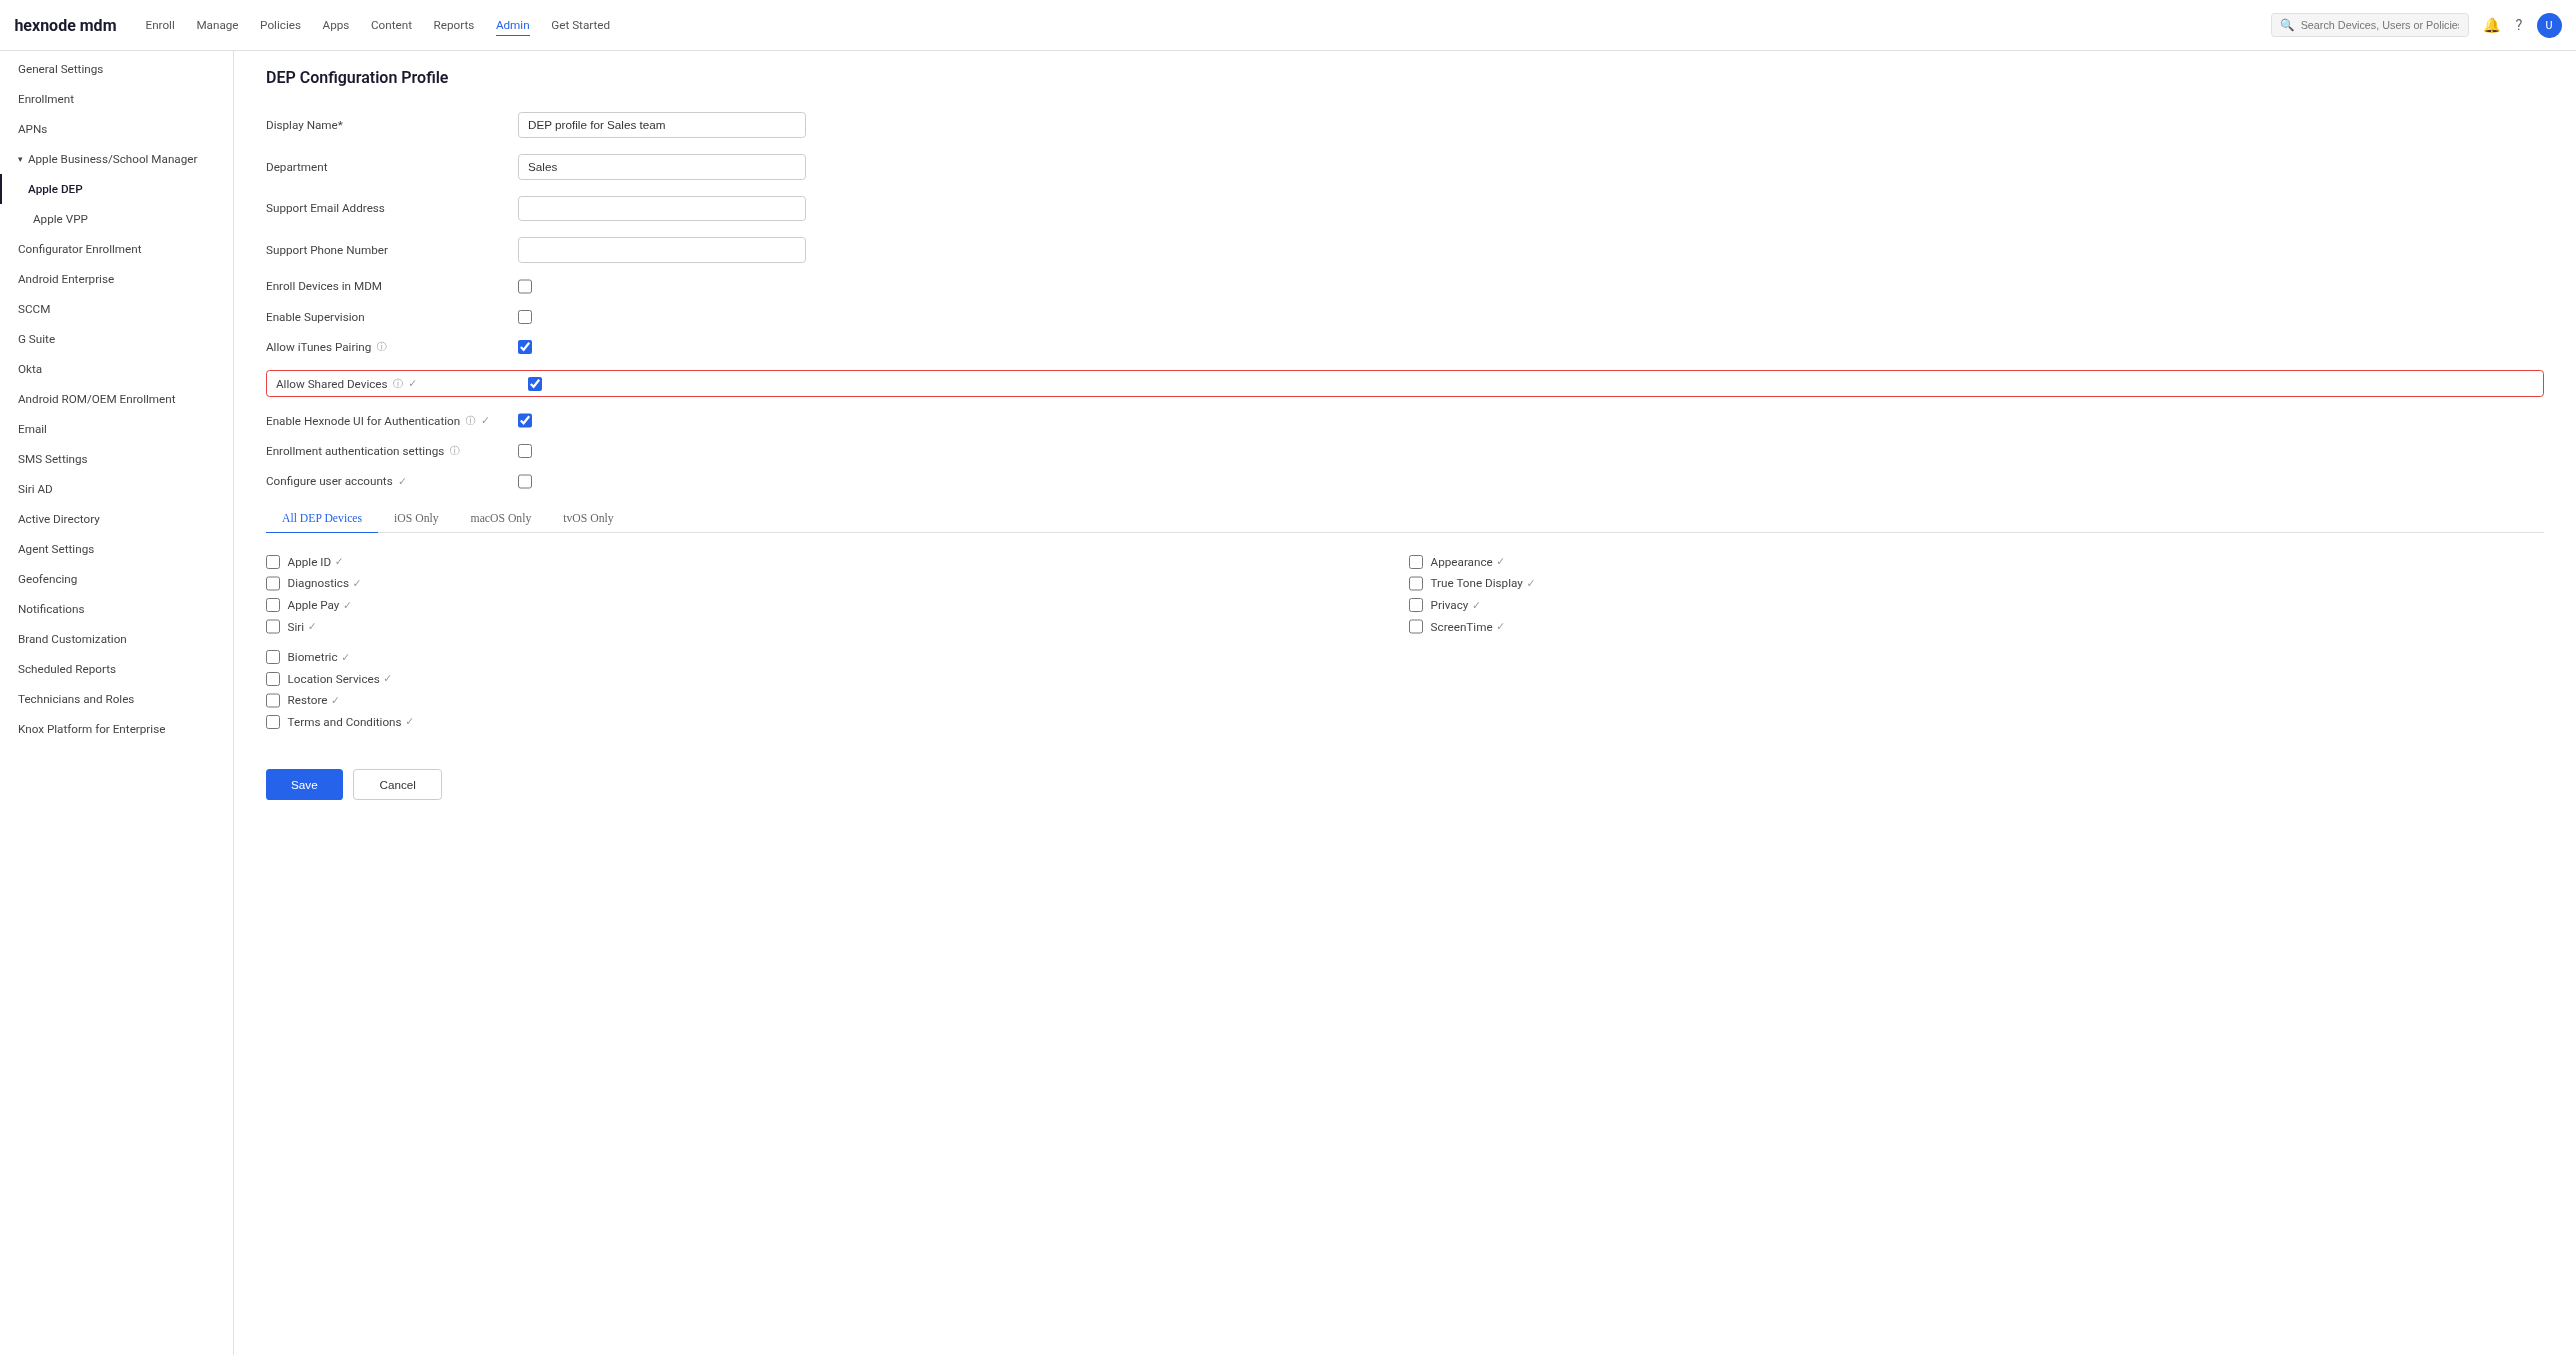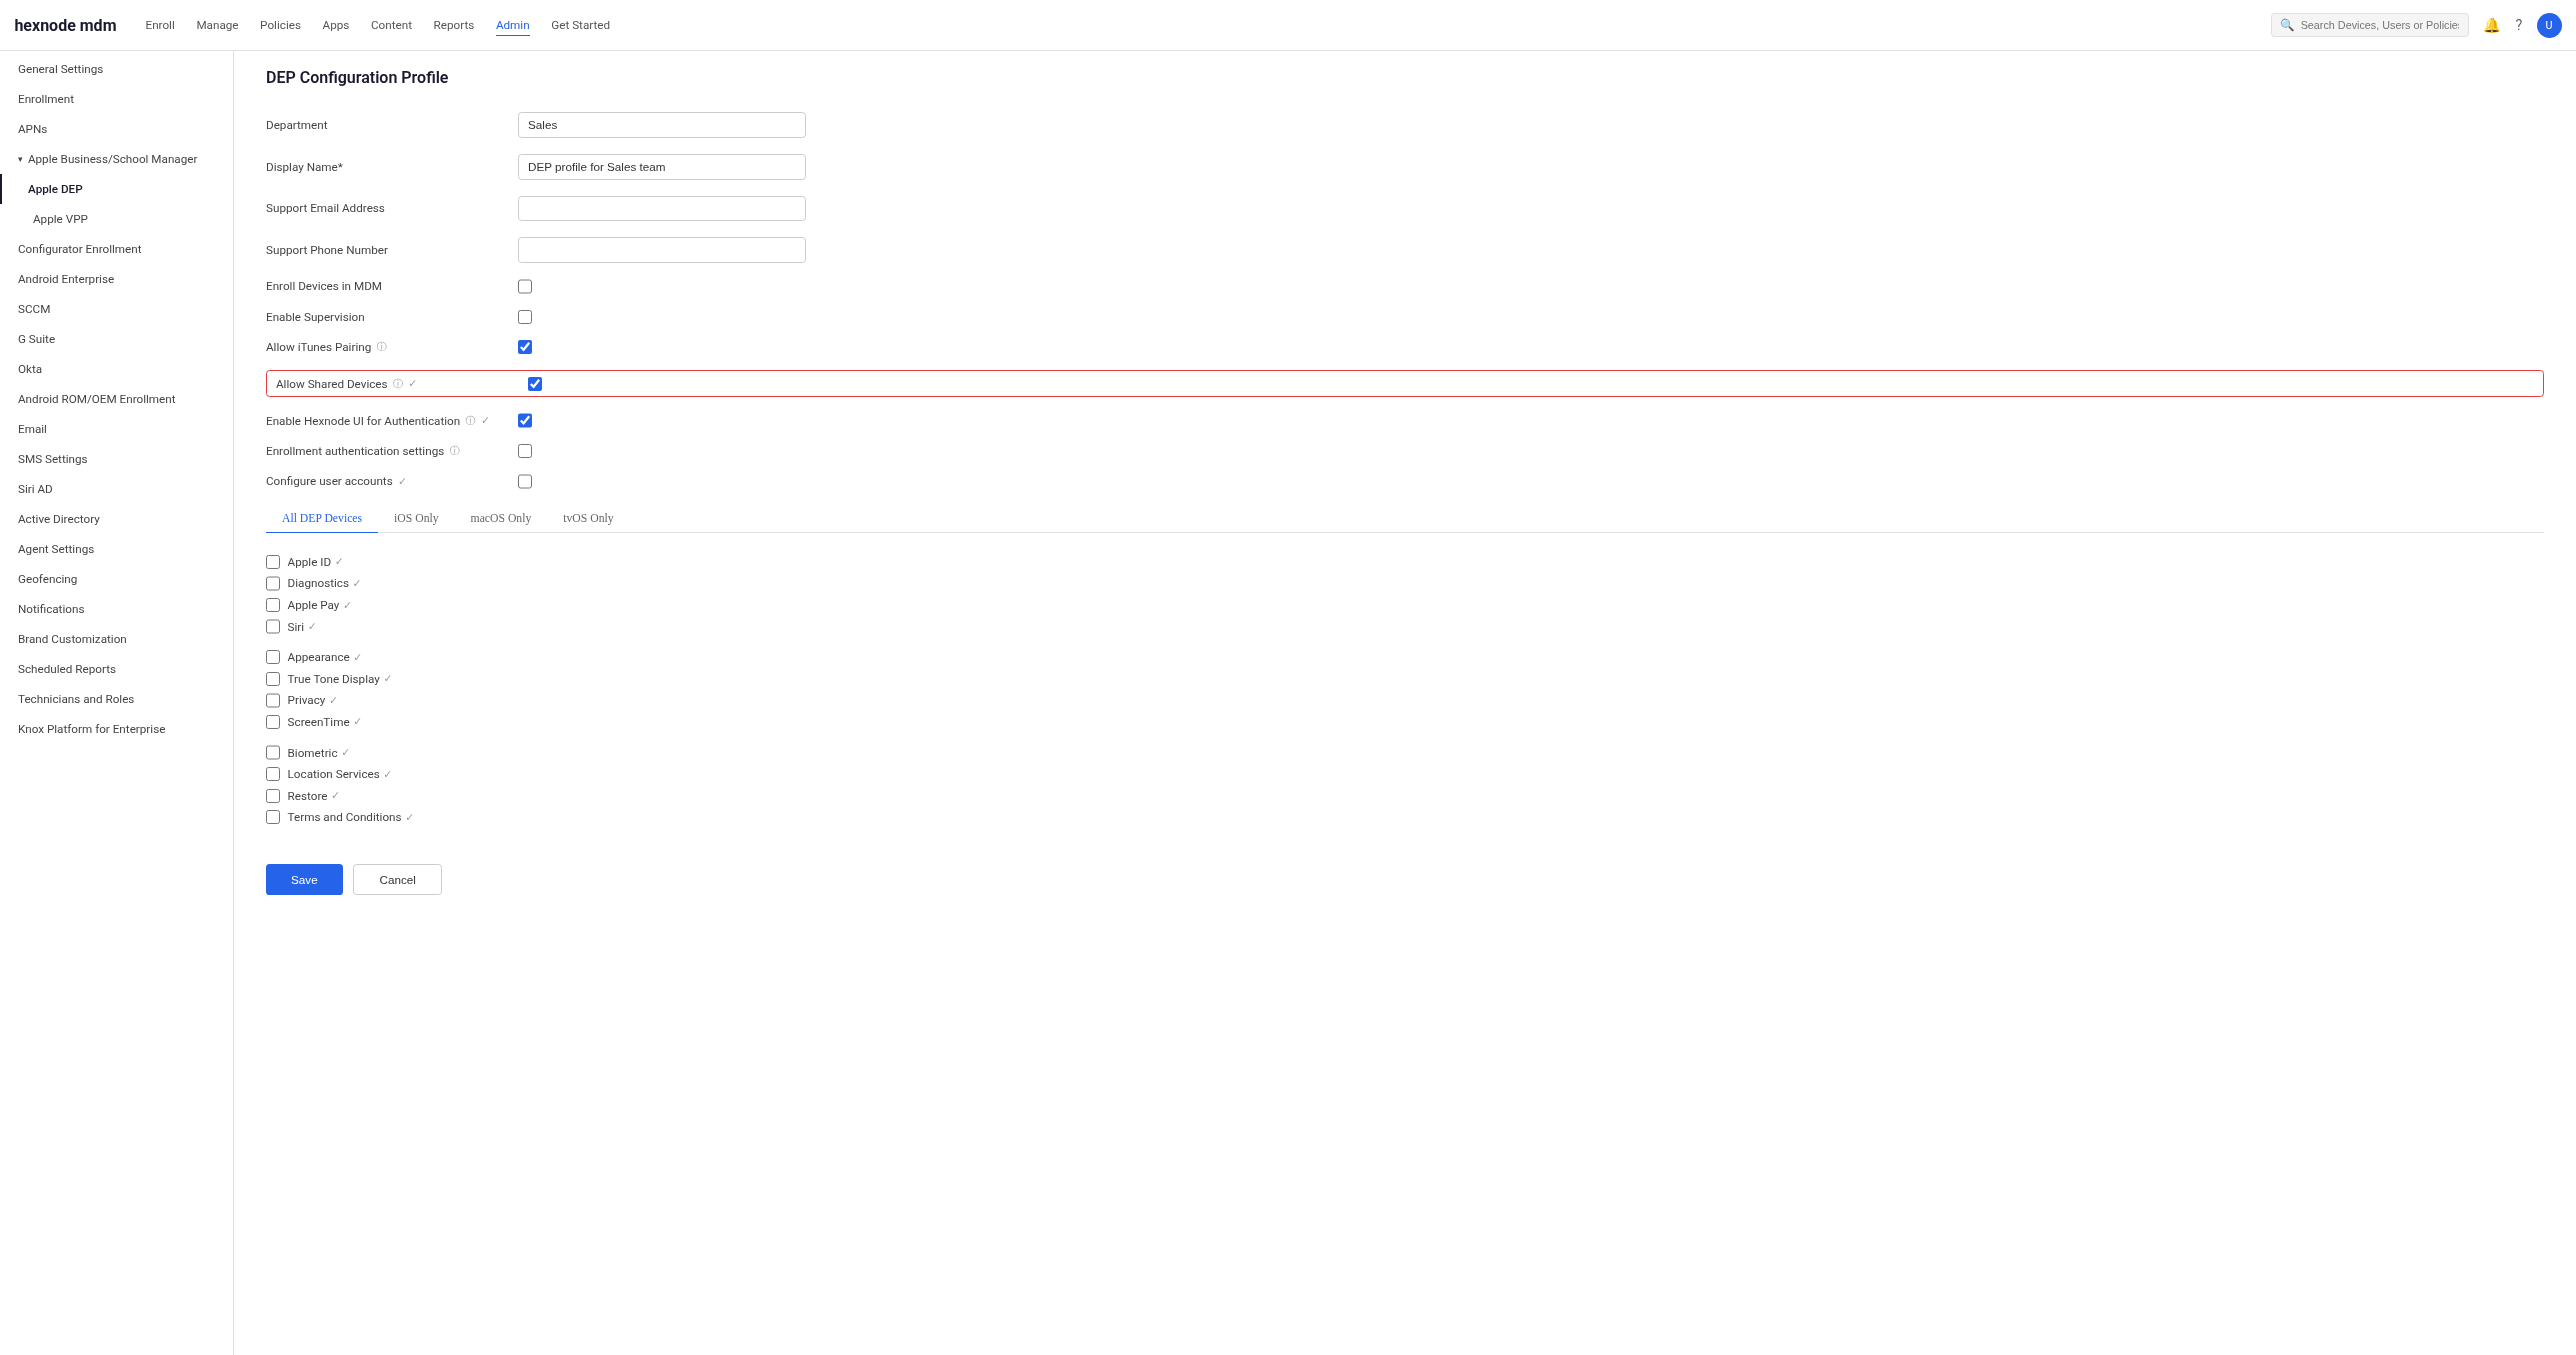--- a/index.html
+++ b/index.html
@@ -69,21 +69,21 @@
 
     
     .tabs { display: flex; gap: 0; border-bottom: 0.9px solid #e0e0e0; margin-bottom: 18px; margin-top: 9px; font-family: Liberation Serif, serif; }
     .tab {
       padding: 7.2px 16px; font-size: 11.7px; color: #666; cursor: pointer;
       border-bottom: 1.8px solid transparent; margin-bottom: -0.9px;
     }
     .tab.active { color: #2563eb; border-bottom: 1.8px solid #2563eb; }
 
     
-    .checks-grid { display: grid; grid-template-columns: 1fr; gap: 9px 8px; margin-bottom: 27px; }
+    .checks-grid { display: grid; grid-template-columns: 1fr 1fr; gap: 9px 8px; margin-bottom: 27px; }
     .check-row { display: flex; align-items: center; gap: 7.2px; padding: 3.6px 0; }
     .check-label { font-size: 11.7px; color: #444; display: flex; align-items: center; gap: 3.6px; }
 
     
     .btn-row { display: flex; gap: 10.8px; margin-top: 18px; padding-top: 9px; }
     .btn-save {
       background: #2563eb; color: #fff; border: none; padding: 8px 25px;
       border-radius: 3.6px; font-size: 11.7px; cursor: pointer; font-weight: 500;
     }
     .btn-cancel {
@@ -146,27 +146,27 @@
     <div class="sidebar-item">Brand Customization</div>
     <div class="sidebar-item">Scheduled Reports</div>
     <div class="sidebar-item">Technicians and Roles</div>
     <div class="sidebar-item">Knox Platform for Enterprise</div>
   </aside>
 
   <main class="main">
     <div class="page-title">DEP Configuration Profile</div>
 
     <div class="form-row">
+      <div class="form-label">Display Name*</div>
+      <input class="form-control" type="text" value="DEP profile for Sales team" style="">
+    </div>
+
+    <div class="form-row">
       <div class="form-label">Department</div>
       <input class="form-control" type="text" value="Sales" style="">
-    </div>
-
-    <div class="form-row">
-      <div class="form-label">Display Name*</div>
-      <input class="form-control" type="text" value="DEP profile for Sales team" style="">
     </div>
 
     <div class="form-row">
       <div class="form-label">Support Email Address</div>
       <input class="form-control" type="text" style="">
     </div>
 
     <div class="form-row">
       <div class="form-label">Support Phone Number</div>
       <input class="form-control" type="text" style="">

